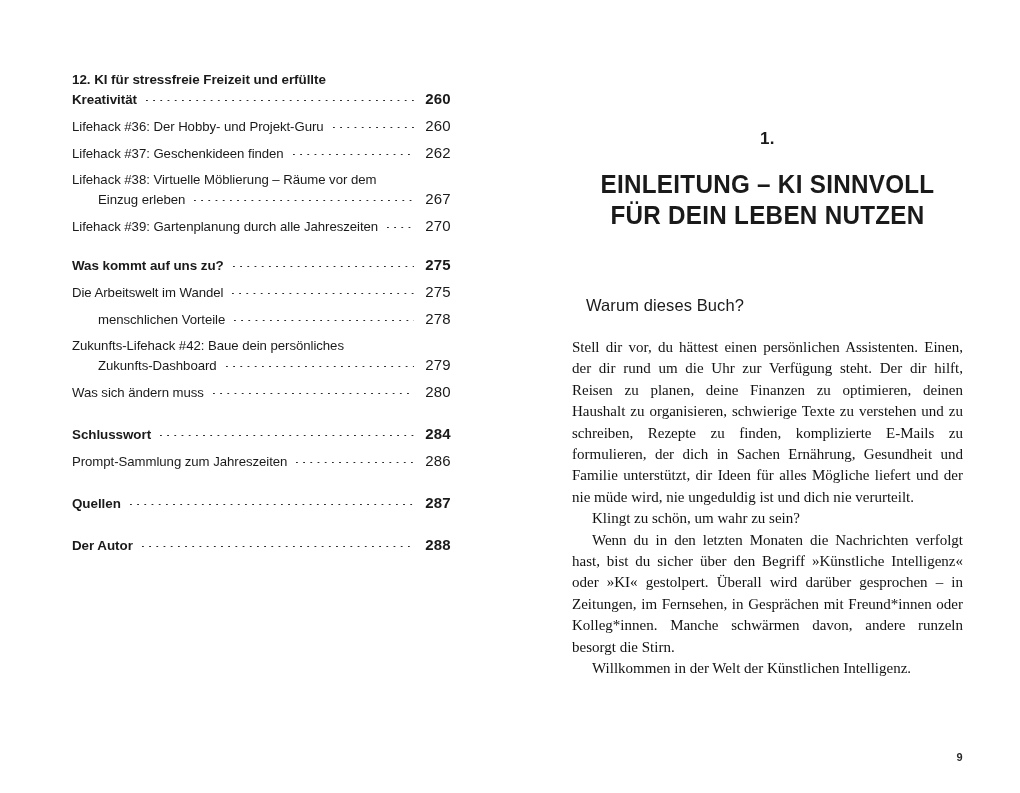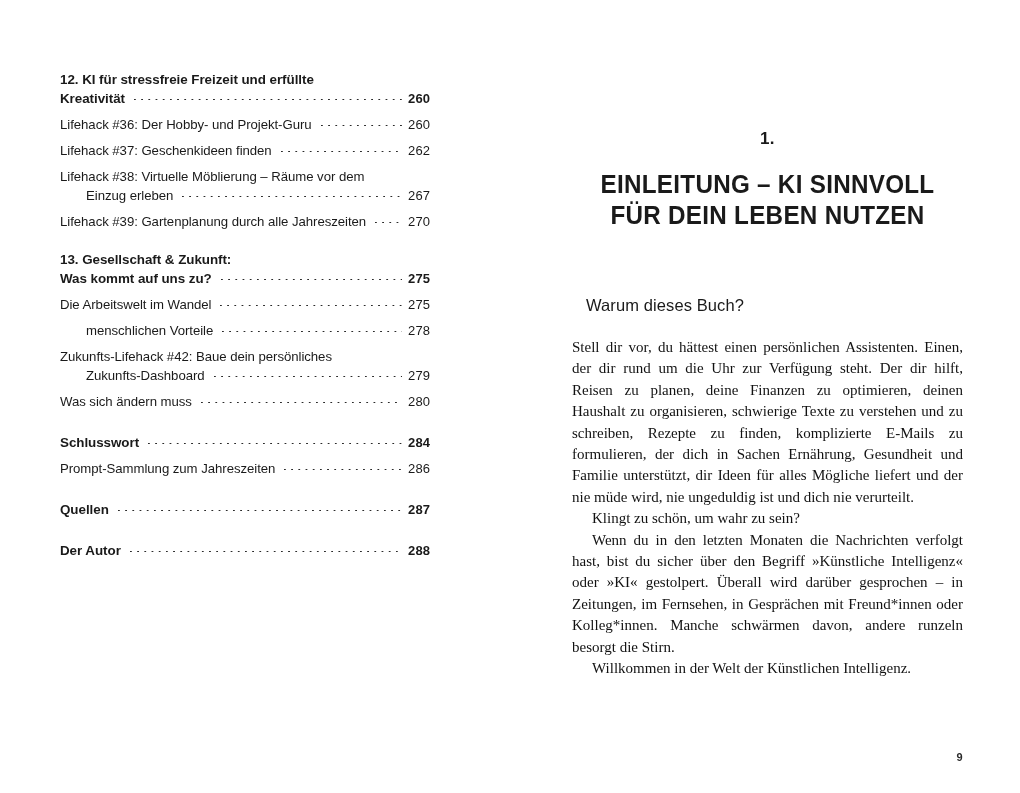--- a/index.html
+++ b/index.html
@@ -20,21 +20,21 @@
 
   .spread {
     position: absolute;
     inset: 0;
     display: flex;
   }
 
   
   .page-left {
     position: absolute;
-    left: 0;
+    left: 12px;
     top: 0;
     width: 510px;
     height: 601px;
   }
   .toc {
     position: absolute;
     left: 60px;
     top: 70px;
     width: 384px;
   }
@@ -82,22 +82,22 @@
     left: 0;
     right: 0;
     top: 0;
     height: 2px;
     background-image: radial-gradient(circle at 1px 1px, #2a2a2a 0.9px, rgba(0,0,0,0) 1.1px);
     background-size: 7.2px 2px;
     background-repeat: repeat-x;
   }
   .pageno {
     flex: 0 0 36px;
-    text-align: left;
-    font-size: 13px;
+    text-align: center;
+    font-size: 15px;
     letter-spacing: 0.2px;
     font-variant-numeric: lining-nums;
   }
 
   .entry.bold .entry-line { font-weight: 700; font-size: 13.4px; }
   .entry.bold .pageno { font-weight: 700; }
 
   
   .page-right {
     position: absolute;
@@ -220,23 +220,20 @@
             <div class="entry-line">
               <span class="label">Lifehack #39: Gartenplanung durch alle Jahreszeiten</span>
               <span class="leader"></span>
               <span class="pageno">270</span>
             </div>
           </div>
         </div>
         <div class="toc-group gap-md">
           <div class="entry bold">
             <div class="entry-line">
-              <span class="label">13. Gesellschaft &amp; Zukunft:</span>
-            </div>
-            <div class="entry-line">
               <span class="label">Was kommt auf uns zu?</span>
               <span class="leader"></span>
               <span class="pageno">275</span>
             </div>
           </div>
           <div class="entry">
             <div class="entry-line">
               <span class="label">Die Arbeitswelt im Wandel</span>
               <span class="leader"></span>
               <span class="pageno">275</span>

